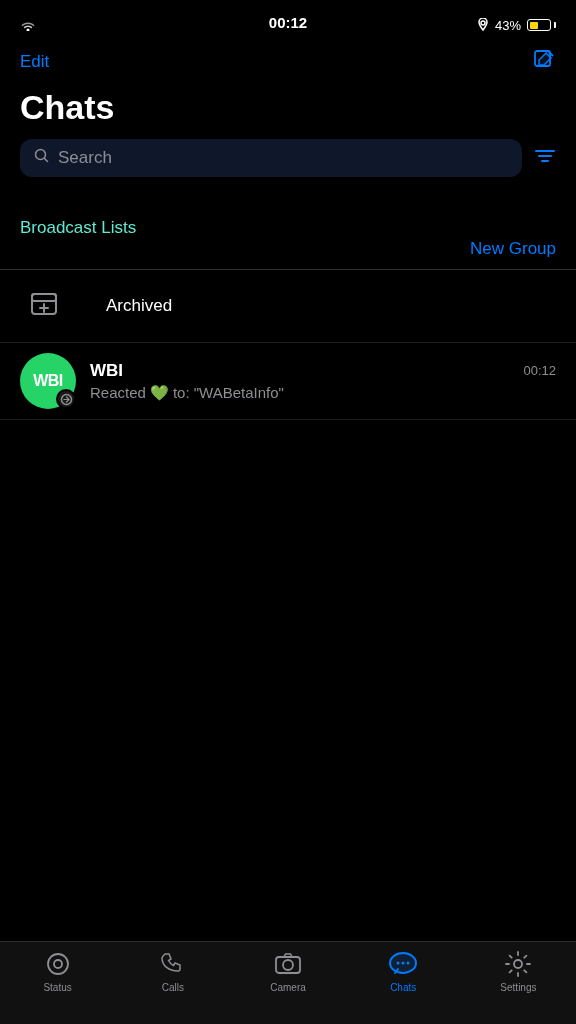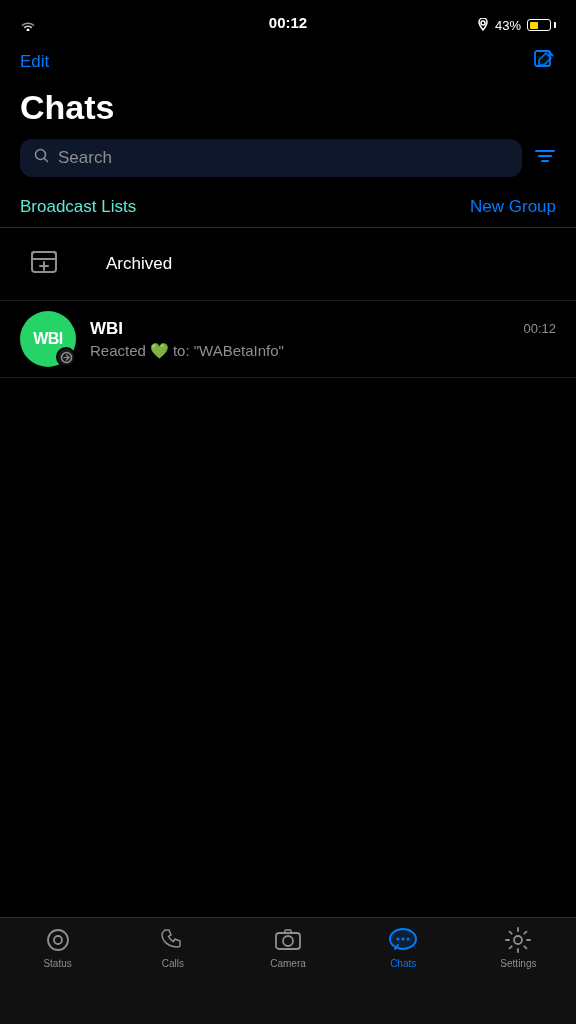--- a/index.html
+++ b/index.html
@@ -106,20 +106,21 @@
     .broadcast-btn {
       color: #5eead4;
       font-size: 17px;
       font-weight: 400;
       text-align: center;
     }
     .new-group-btn {
       color: #007AFF;
       font-size: 17px;
       font-weight: 400;
+      margin-top: 42px;
     }
 
     
     .divider {
       height: 1px;
       background: #2c2c2e;
       margin: 0;
     }
 
     
@@ -204,21 +205,21 @@
       overflow: hidden;
       text-overflow: ellipsis;
     }
 
     
     .tab-bar {
       position: absolute;
       bottom: 0;
       left: 0;
       right: 0;
-      height: 107px;
+      height: 83px;
       background: #111;
       border-top: 1px solid #2c2c2e;
       display: flex;
       align-items: flex-start;
       padding-top: 8px;
     }
     .tab-item {
       flex: 1;
       display: flex;
       flex-direction: column;

